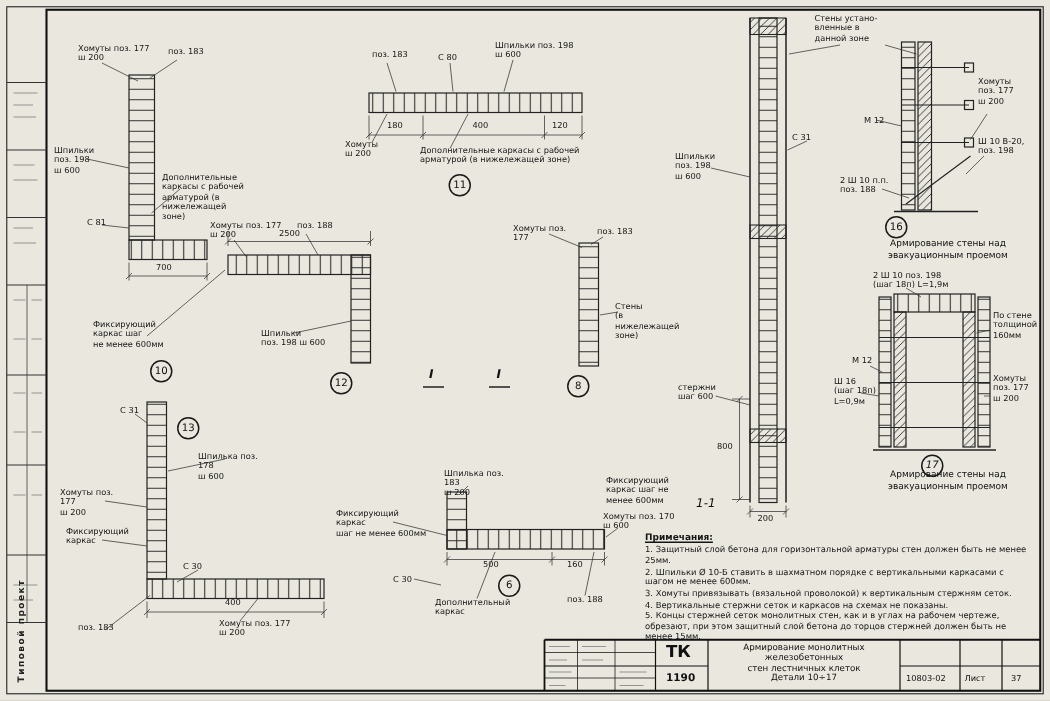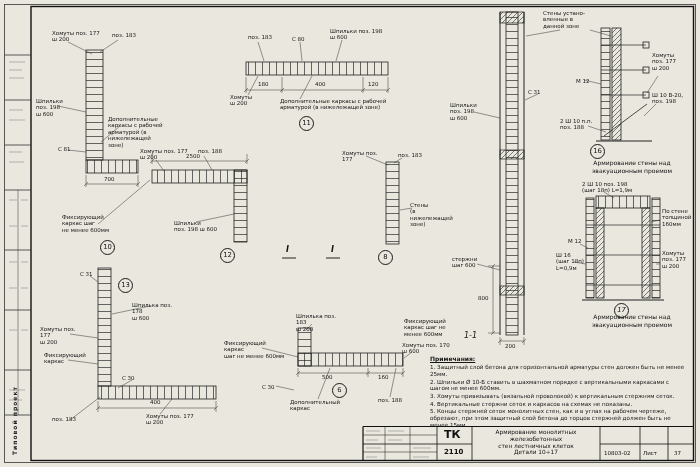--- a/index.html
+++ b/index.html
@@ -291,21 +291,21 @@
   <div class="notes">
     <div class="hdr">Примечания:</div>
     <div class="itm">1. Защитный слой бетона для горизонтальной арматуры стен должен быть не менее 25мм.</div>
     <div class="itm">2. Шпильки Ø 10-Б ставить в шахматном порядке с вертикальными каркасами с шагом не менее 600мм.</div>
     <div class="itm">3. Хомуты привязывать (вязальной проволокой) к вертикальным стержням сеток.</div>
     <div class="itm">4. Вертикальные стержни сеток и каркасов на схемах не показаны.</div>
     <div class="itm">5. Концы стержней сеток монолитных стен, как и в углах на рабочем чертеже, обрезают, при этом защитный слой бетона до торцов стержней должен быть не менее 15мм.</div>
   </div>
 
   <span class="tb-code" style="left:444px;top:428px;">ТК</span>
-  <span class="tb-num" style="left:444px;top:448px;">2110</span>
+  <span class="tb-num" style="left:444px;top:448px;">1190</span>
   <span class="tb-title" style="left:474px;top:429px;width:124px;">Армирование монолитных железобетонных
 стен лестничных клеток</span>
   <span class="tb-title" style="left:474px;top:449px;width:124px;">Детали 10÷17</span>
   <span class="tb-small" style="left:604px;top:450px;">10803-02</span>
   <span class="tb-small" style="left:643px;top:450px;">Лист</span>
   <span class="tb-small" style="left:674px;top:450px;">37</span>
 
 </div>
 
 </body></html>

